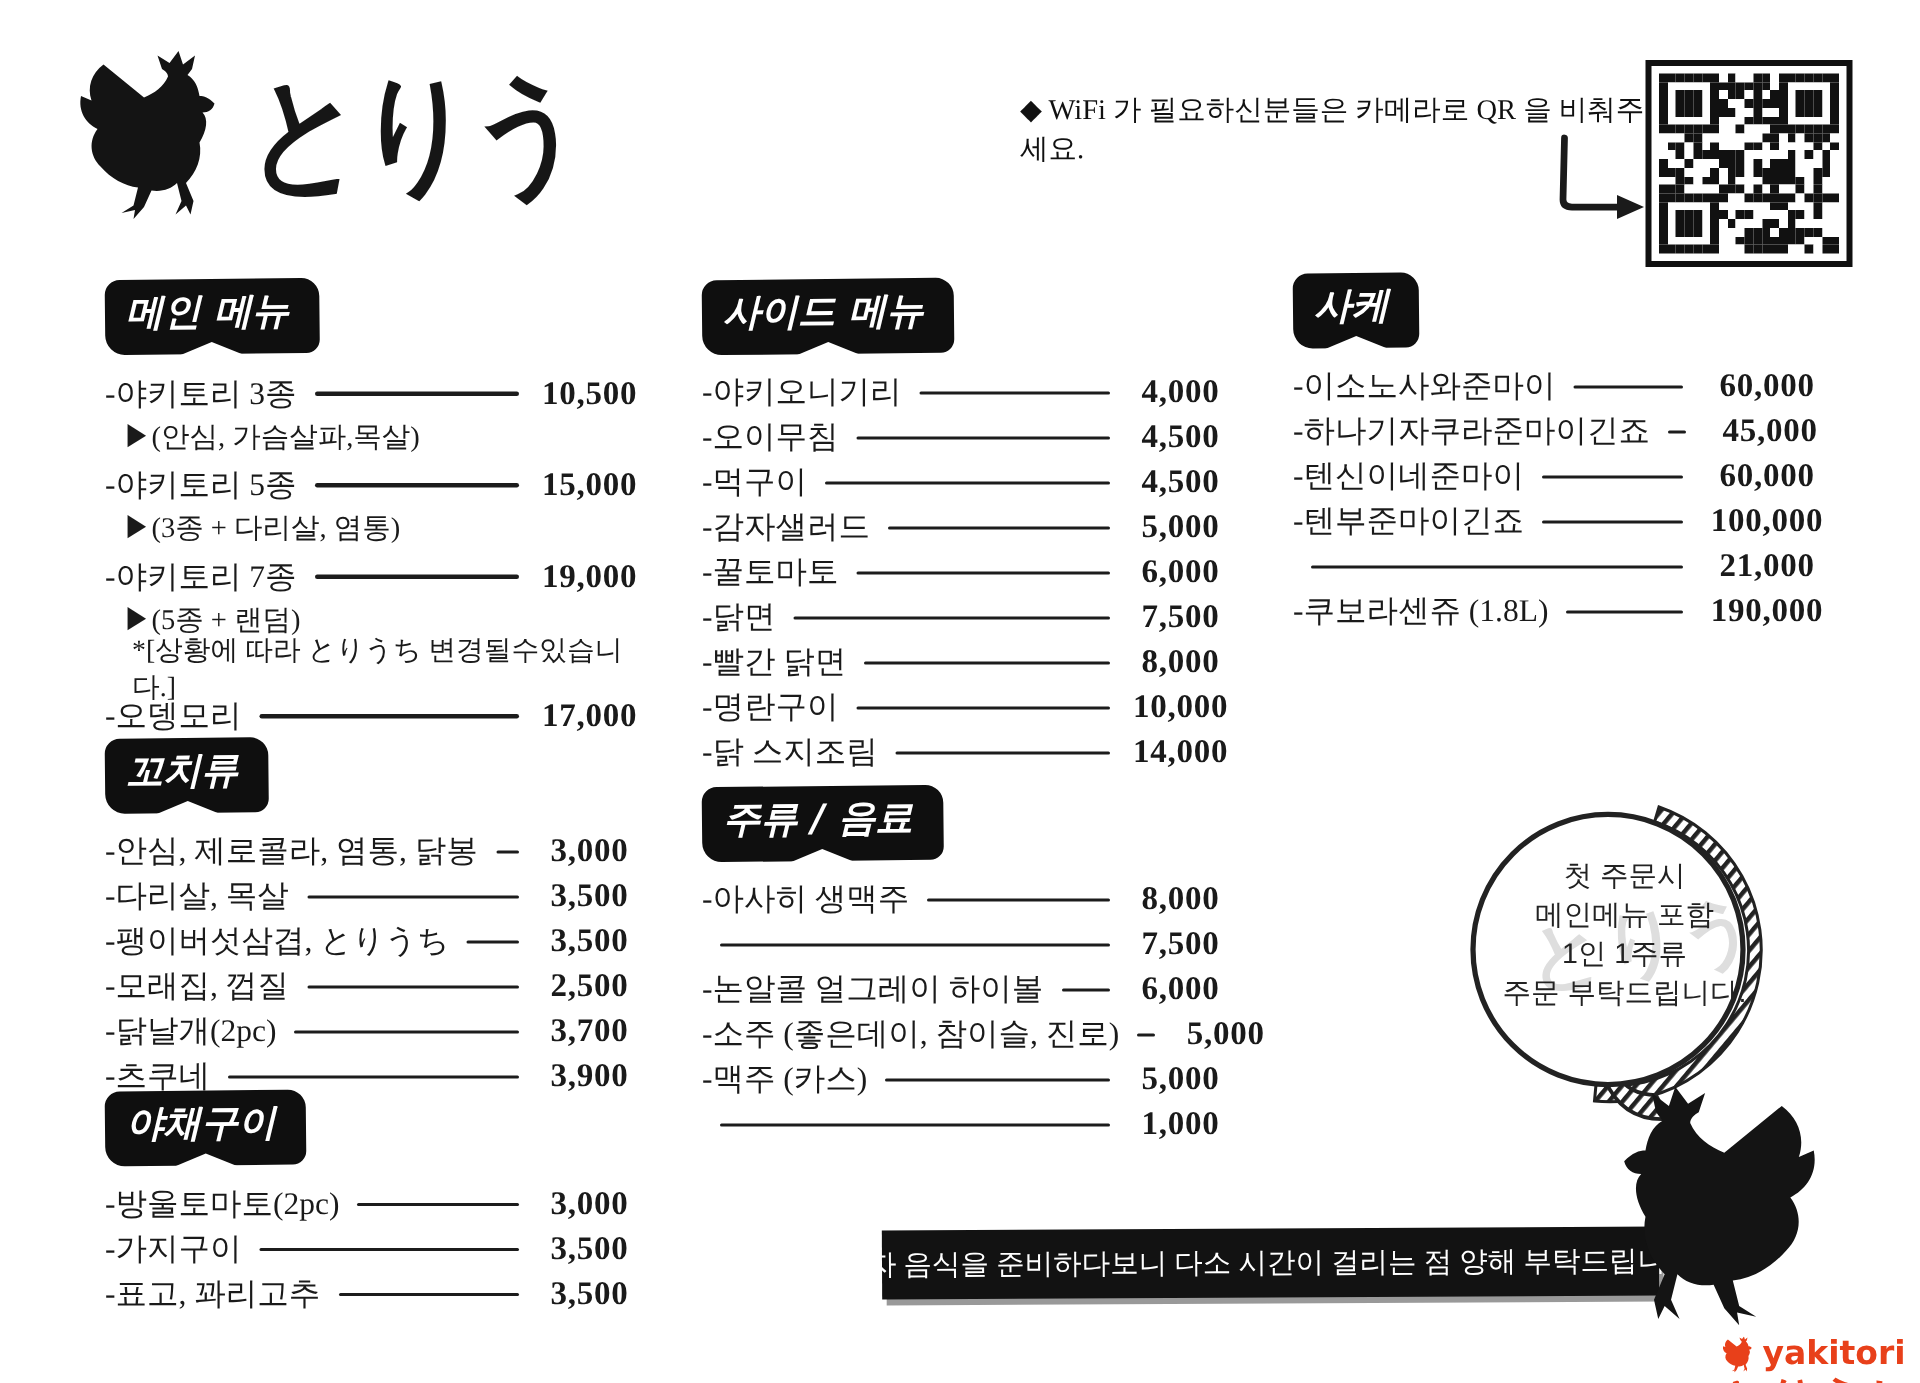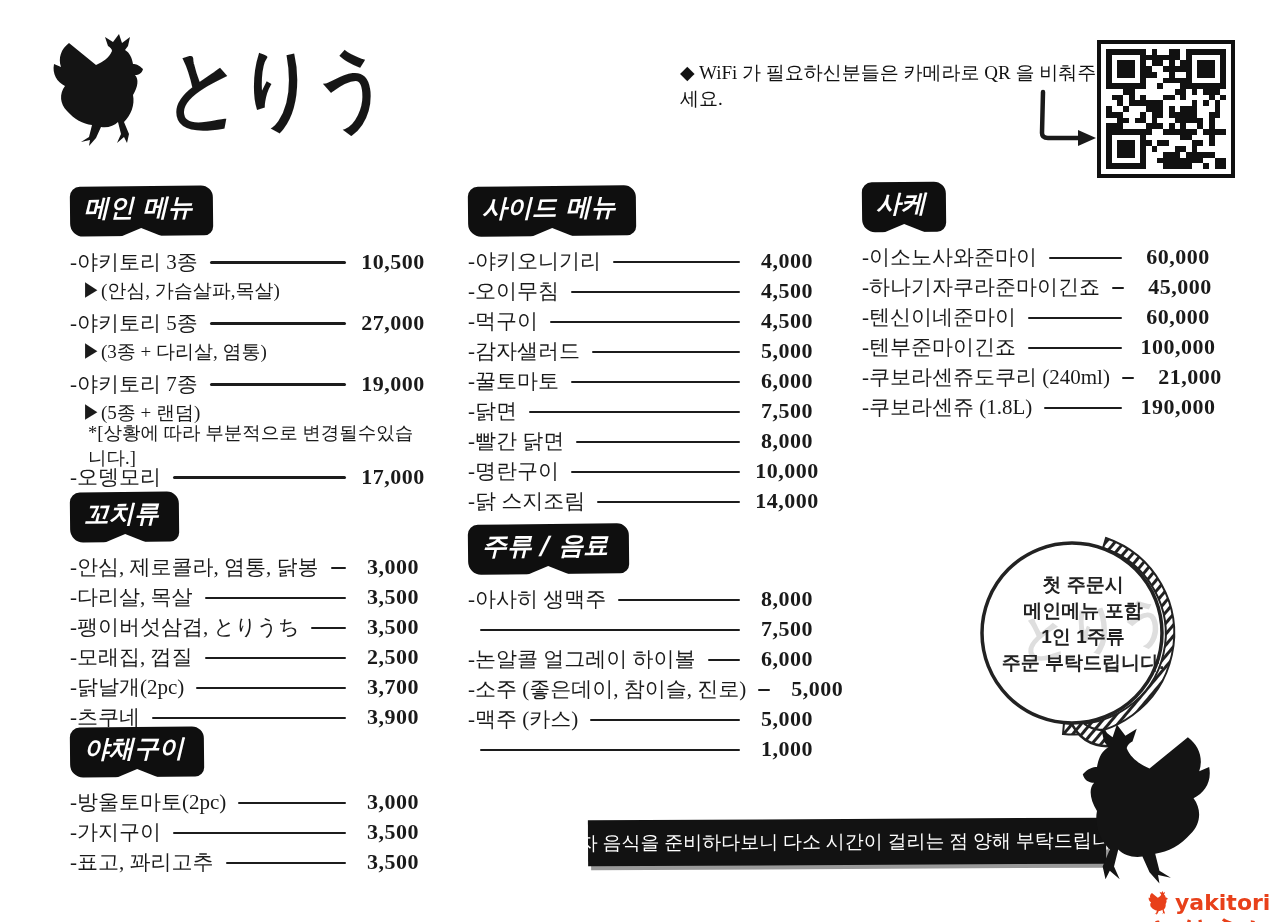--- a/index.html
+++ b/index.html
@@ -45,21 +45,21 @@
   .pr{min-width:70px;text-align:center;font-size:22px;font-weight:700;letter-spacing:.5px;white-space:nowrap;}
   .sec-sake .pr{min-width:88px;}
   .subrow{font-size:19px;height:27px;display:flex;align-items:center;padding-left:12px;font-family:"Liberation Serif",serif;margin-bottom:3px;}
   .noterow{font-size:18.5px;height:32px;display:flex;align-items:center;padding-left:18px;font-family:"Liberation Serif",serif;}
   .sec-main .row{height:31px;}
 
   
   .bubble{left:972px;top:536px;width:218px;height:222px;}
   .bubble-text{
     left:1000px;top:572px;width:166px;text-align:center;z-index:3;
-    font-size:19px;font-weight:700;line-height:26px;color:#222;
+    font-size:19px;font-weight:400;line-height:26px;color:#222;
   }
   .bubble-watermark{
     left:1018px;top:596px;z-index:2;font-size:50px;font-weight:900;color:#dedede;
     transform:rotate(-8deg);font-family:"DejaVu Sans",sans-serif;
   }
 
   
   .notice-bar{
     left:588px;top:819px;width:518px;height:46px;background:#121212;color:#fff;
     display:flex;align-items:center;justify-content:center;font-size:19px;
@@ -538,30 +538,30 @@
   <div class="rows">
     <div class="row">
       <span class="nm">-야키토리 3종</span>
       <span class="leader"></span>
       <span class="pr">10,500</span>
     </div>
     <div class="subrow">▶(안심, 가슴살파,목살)</div>
     <div class="row">
       <span class="nm">-야키토리 5종</span>
       <span class="leader"></span>
-      <span class="pr">27,000</span>
+      <span class="pr">15,000</span>
     </div>
     <div class="subrow">▶(3종 + 다리살, 염통)</div>
     <div class="row">
       <span class="nm">-야키토리 7종</span>
       <span class="leader"></span>
       <span class="pr">19,000</span>
     </div>
     <div class="subrow">▶(5종 + 랜덤)</div>
-    <div class="noterow">*[상황에 따라 부분적으로 변경될수있습니다.]</div>
+    <div class="noterow">*[상황에 따라 とりうち 변경될수있습니다.]</div>
     <div class="row">
       <span class="nm">-오뎅모리</span>
       <span class="leader"></span>
       <span class="pr">17,000</span>
     </div>
   </div>
 </section>
 
 <section class="menu-sec sec-skewers" style="left:70px;top:492px;width:358px;">
   <div class="badge"><span>꼬치류</span></div>
@@ -722,21 +722,20 @@
         <span class="nm">-텐신이네준마이</span>
         <span class="leader"></span>
         <span class="pr">60,000</span>
       </div>
     <div class="row">
         <span class="nm">-텐부준마이긴죠</span>
         <span class="leader"></span>
         <span class="pr">100,000</span>
       </div>
     <div class="row">
-        <span class="nm">-쿠보라센쥬도쿠리 (240ml)</span>
         <span class="leader"></span>
         <span class="pr">21,000</span>
       </div>
     <div class="row">
         <span class="nm">-쿠보라센쥬 (1.8L)</span>
         <span class="leader"></span>
         <span class="pr">190,000</span>
       </div>
   </div>
 </section>

